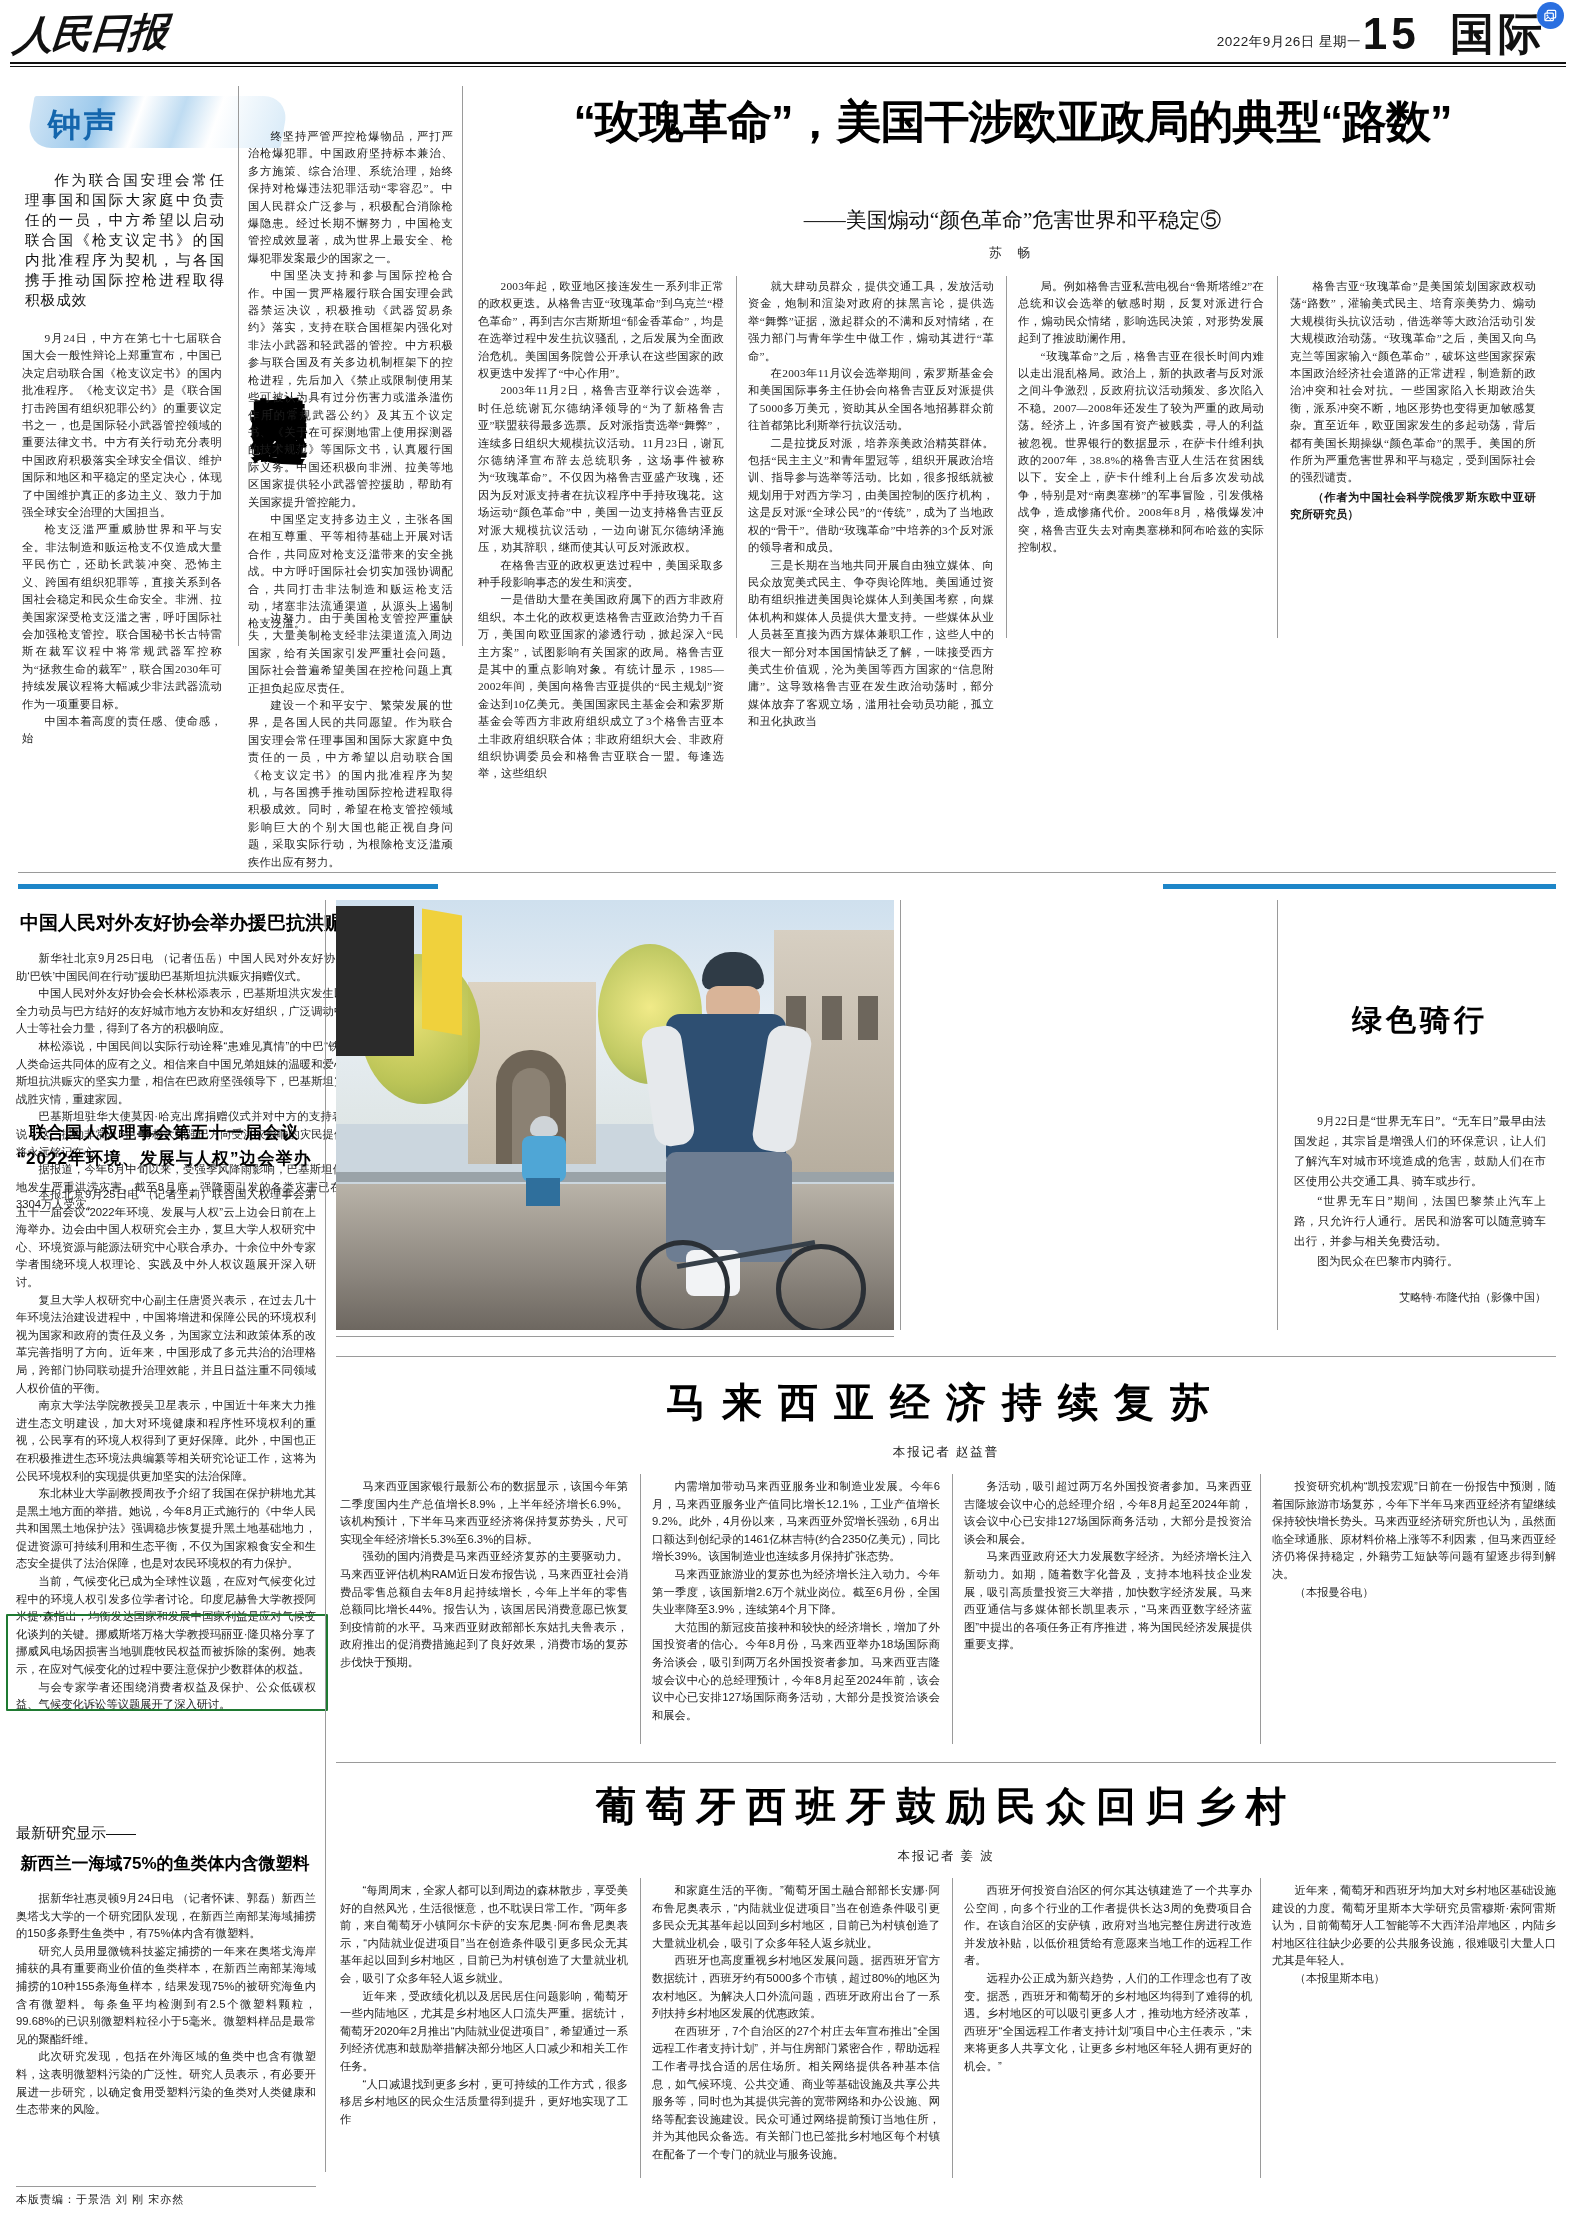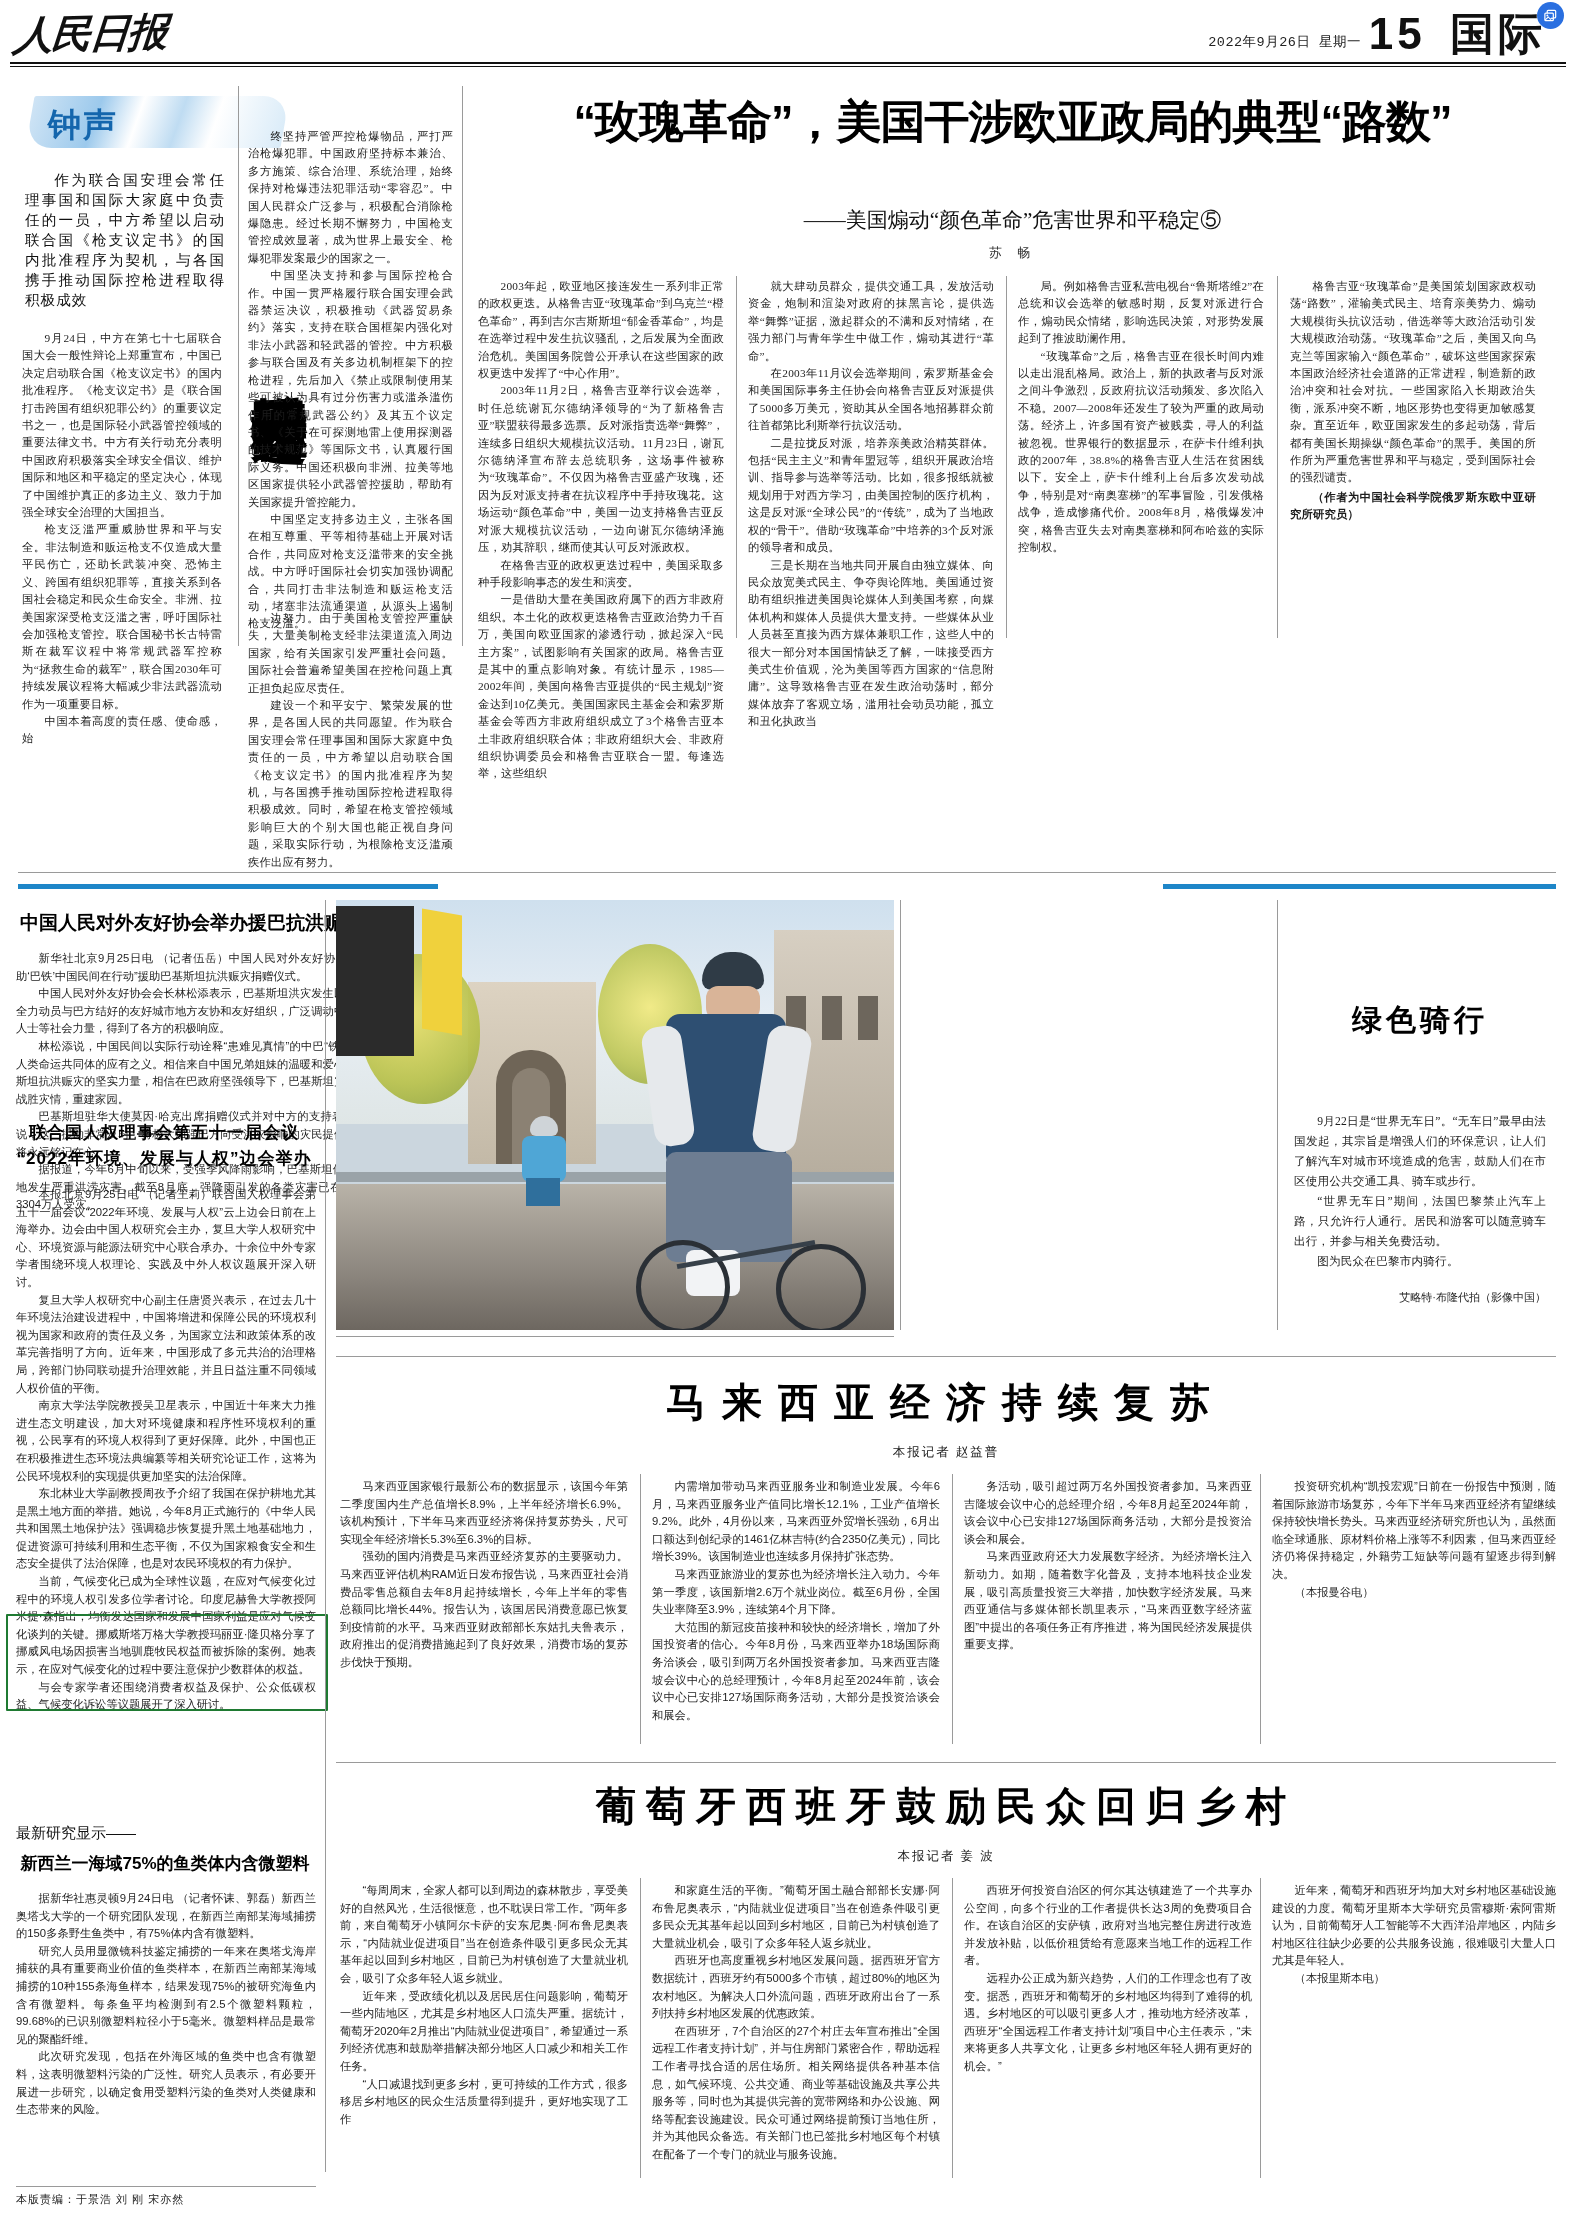--- a/index.html
+++ b/index.html
@@ -19,21 +19,21 @@
     position:absolute;left:14px;top:6px;width:170px;height:50px;
     font-family:"Liberation Serif",serif;
     font-size:40px;font-weight:bold;font-style:italic;
     letter-spacing:-2px;color:#111;
     transform:skewX(-6deg) rotate(-1.5deg);
     white-space:nowrap;
   }
   .mast-date{
     position:absolute;right:215px;top:33px;
     font-size:13.5px;letter-spacing:.5px;color:#222;
-    font-family:Liberation Mono, monospace;white-space:nowrap;
+    font-family:Liberation Sans, sans-serif;white-space:nowrap;
   }
   .mast-page{
     position:absolute;right:30px;top:5px;
     font-size:44px;font-weight:700;color:#111;
     font-family:"Liberation Sans",sans-serif;white-space:nowrap;
     letter-spacing:4px;
   }
   .mast-badge{
     position:absolute;right:12px;top:2px;width:27px;height:27px;border-radius:50%;
     background:#2a6fe0;display:flex;align-items:center;justify-content:center;
@@ -141,21 +141,21 @@
 </head>
 <body>
 
 <div class="page">
 
   <div class="masthead">
     <div class="logo">人民日报</div>
     <div class="mast-date">2022年9月26日 星期一</div>
     <div class="mast-page">
       <span>15</span>
-      <span style="margin-left:8px;font-family:Liberation Serif, serif;">国际</span>
+      <span style="margin-left:14px;font-family:Liberation Serif, serif;">国际</span>
     </div>
     <div class="mast-badge">
       <svg width="15" height="15" viewBox="0 0 16 16" fill="none">
         <rect x="4.5" y="2.5" width="9" height="8" rx="1" stroke="#fff" stroke-width="1.3"></rect>
         <rect x="2" y="5.5" width="9" height="8" rx="1" fill="#2a6fe0" stroke="#fff" stroke-width="1.3"></rect>
         <circle cx="4.6" cy="8" r="1" fill="#fff"></circle>
         <path d="M2.4 12.6 L5.6 9.6 L8 12 L9.6 10.6 L10.6 11.6" stroke="#fff" stroke-width="1.1" fill="none"></path>
       </svg>
     </div>
   </div>

